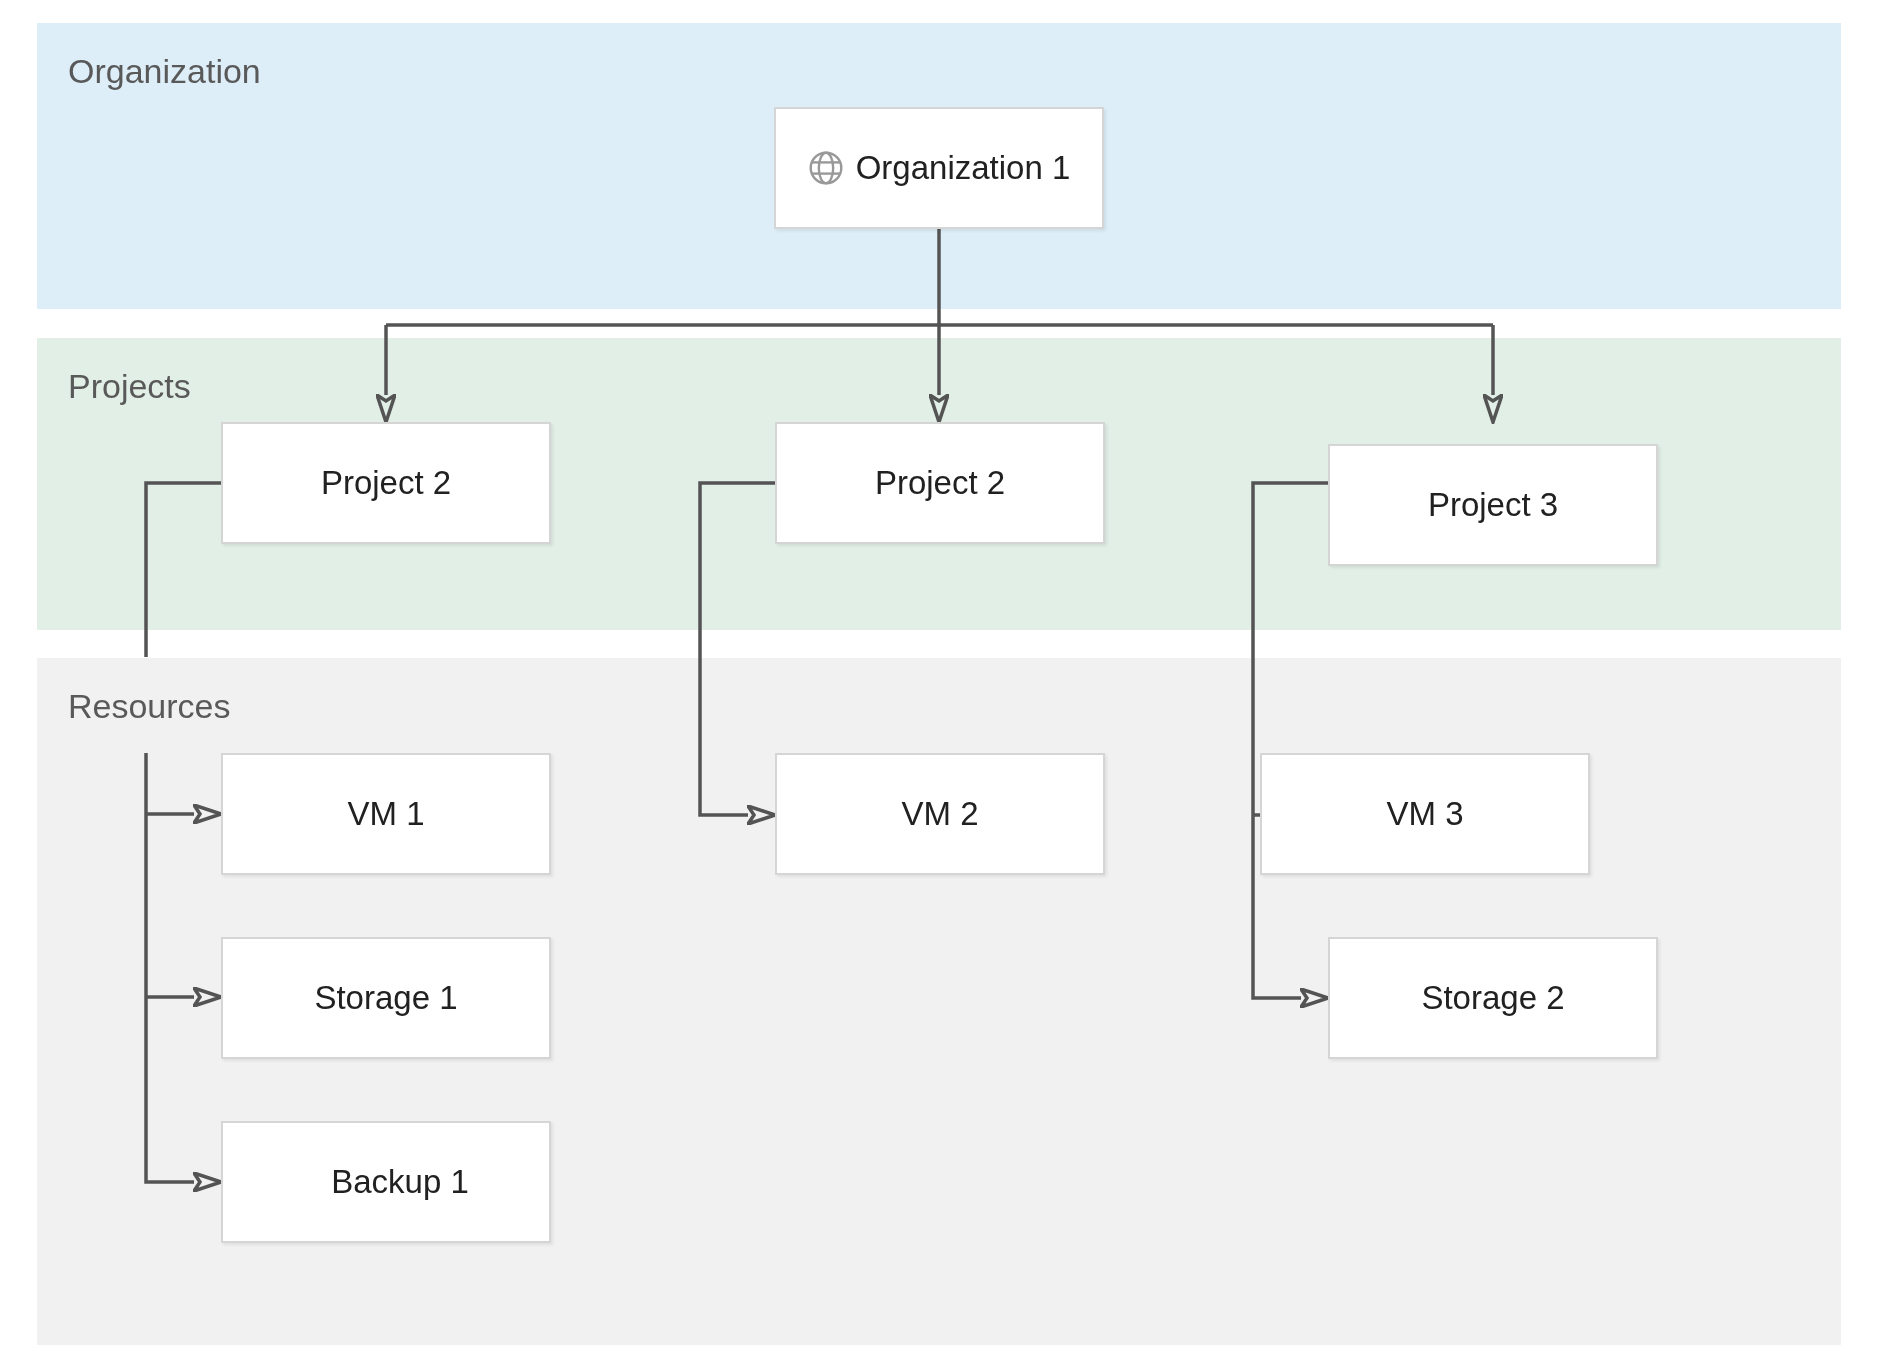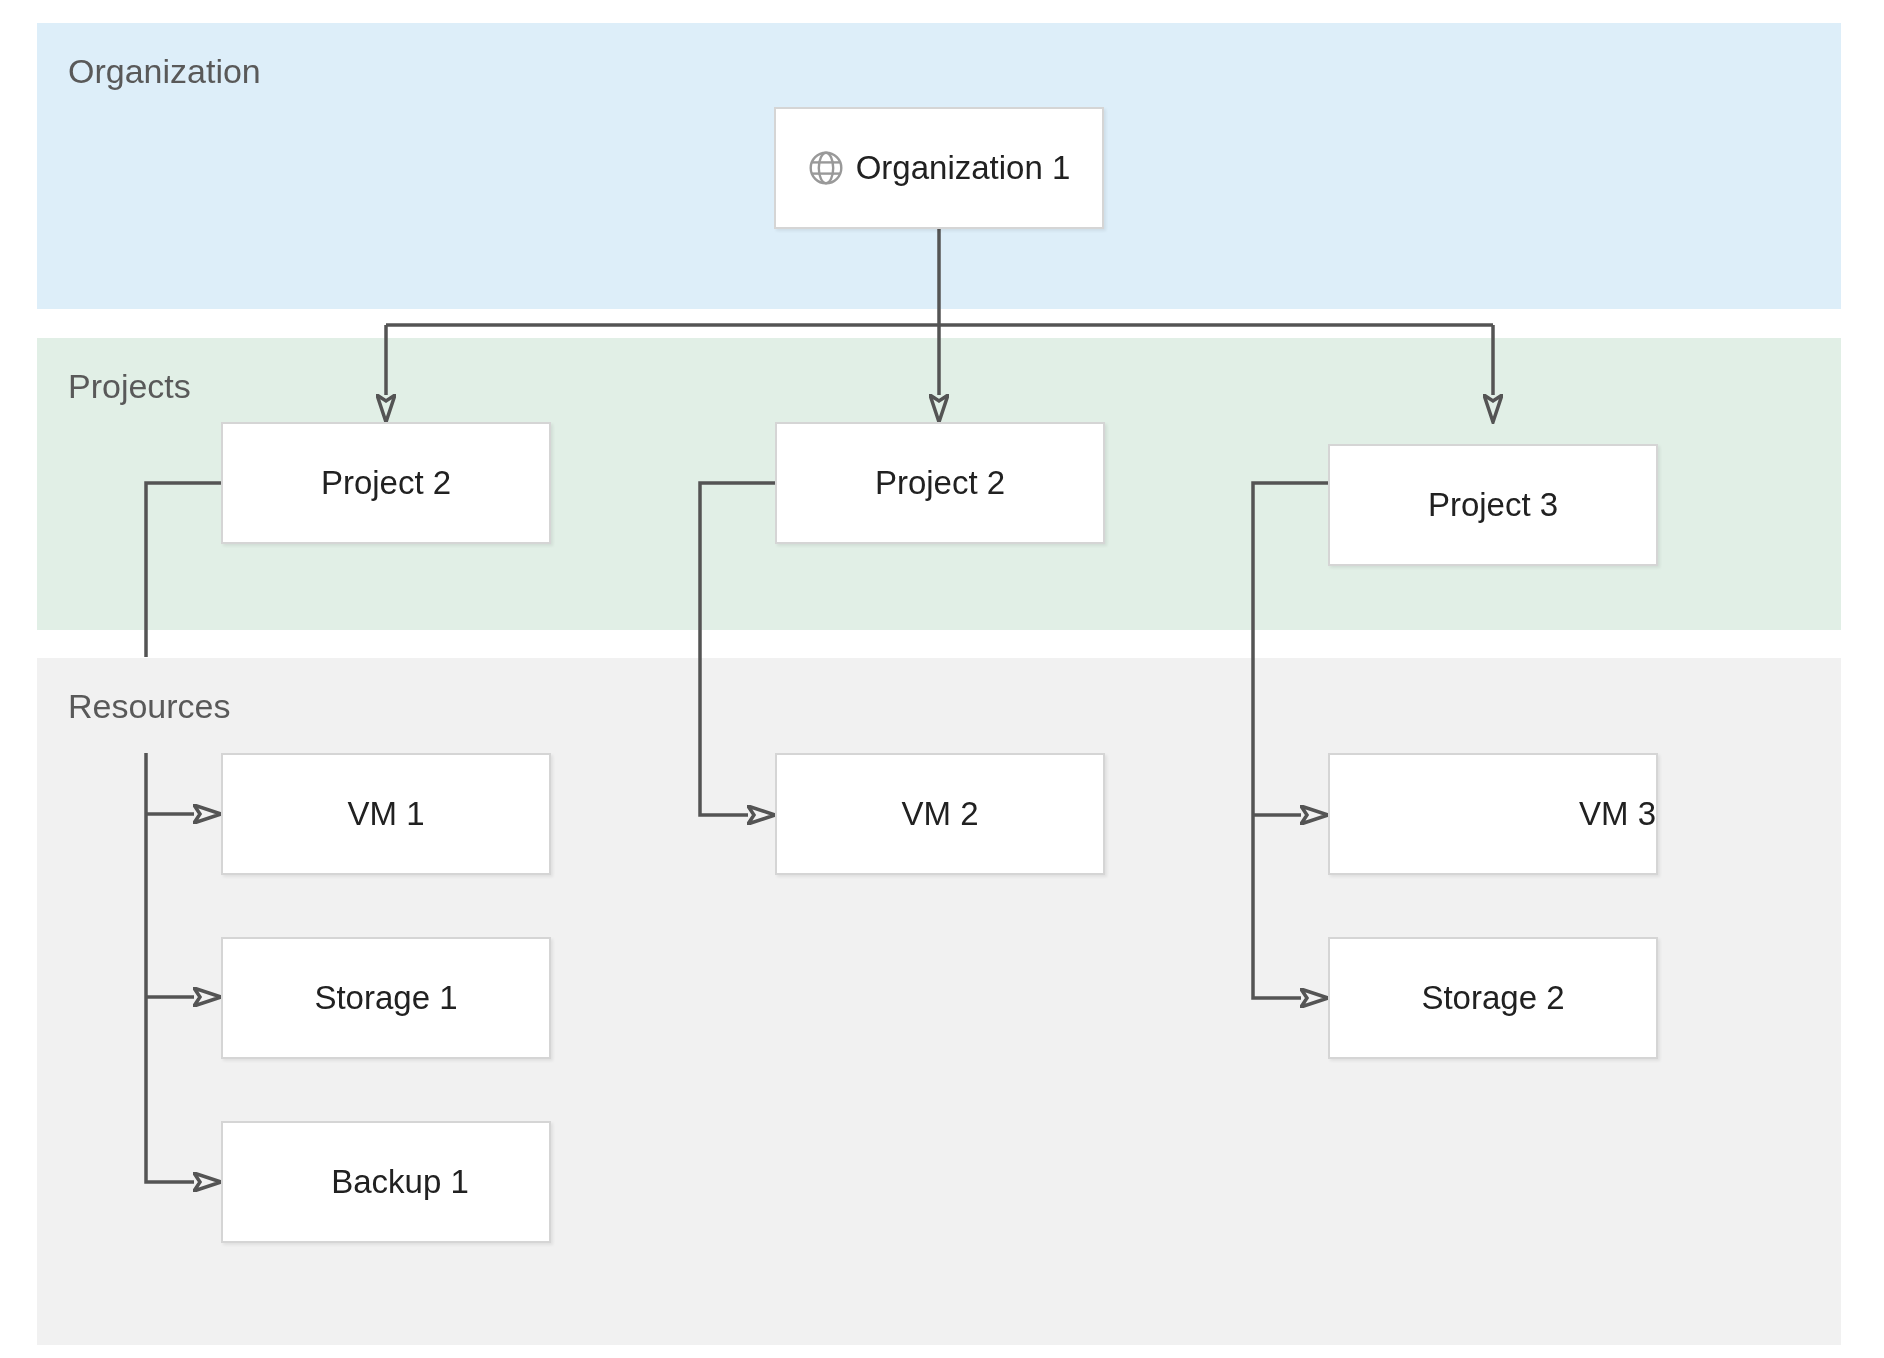--- a/index.html
+++ b/index.html
@@ -68,21 +68,21 @@
     white-space: nowrap;
   }
   #node-organization1 { left: 774px;  top: 107px; }
   #node-project1      { left: 221px;  top: 422px; }
   #node-project2      { left: 775px;  top: 422px; }
   #node-project3      { left: 1328px; top: 444px; }
   #node-vm1           { left: 221px;  top: 753px; }
   #node-storage1      { left: 221px;  top: 937px; }
   #node-backup1       { left: 221px;  top: 1121px; padding-left: 28px; }
   #node-vm2           { left: 775px;  top: 753px; }
-  #node-vm3           { left: 1328px; top: 753px; justify-content: flex-end; }
+  #node-vm3           { left: 1260px; top: 753px; }
   #node-storage3      { left: 1328px; top: 937px; }
 
   .globe {
     width: 36px;
     height: 36px;
     flex: 0 0 auto;
   }
   .globe * {
     fill: none;
     stroke: var(--icon-gray, #999999);

